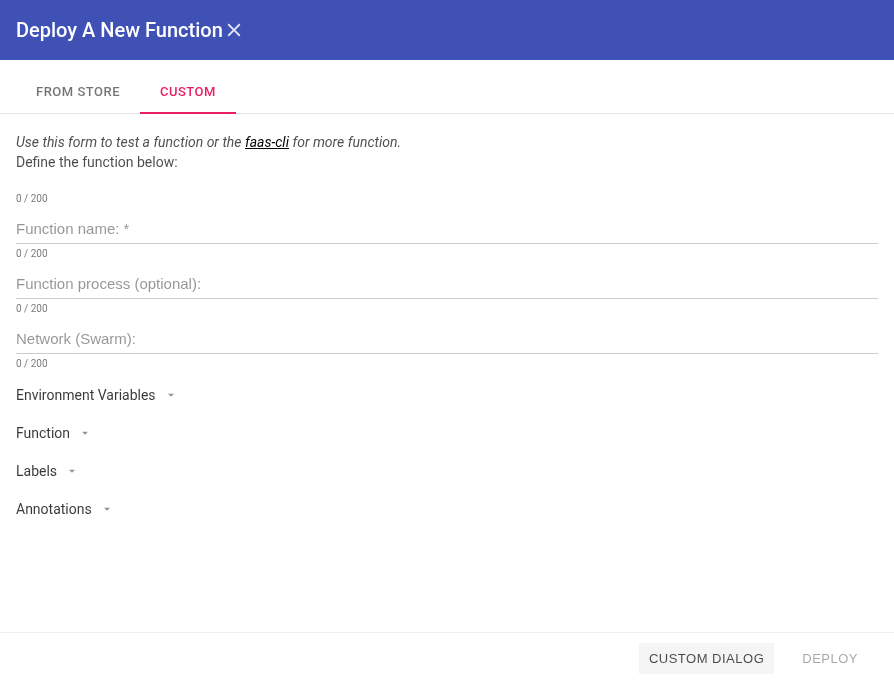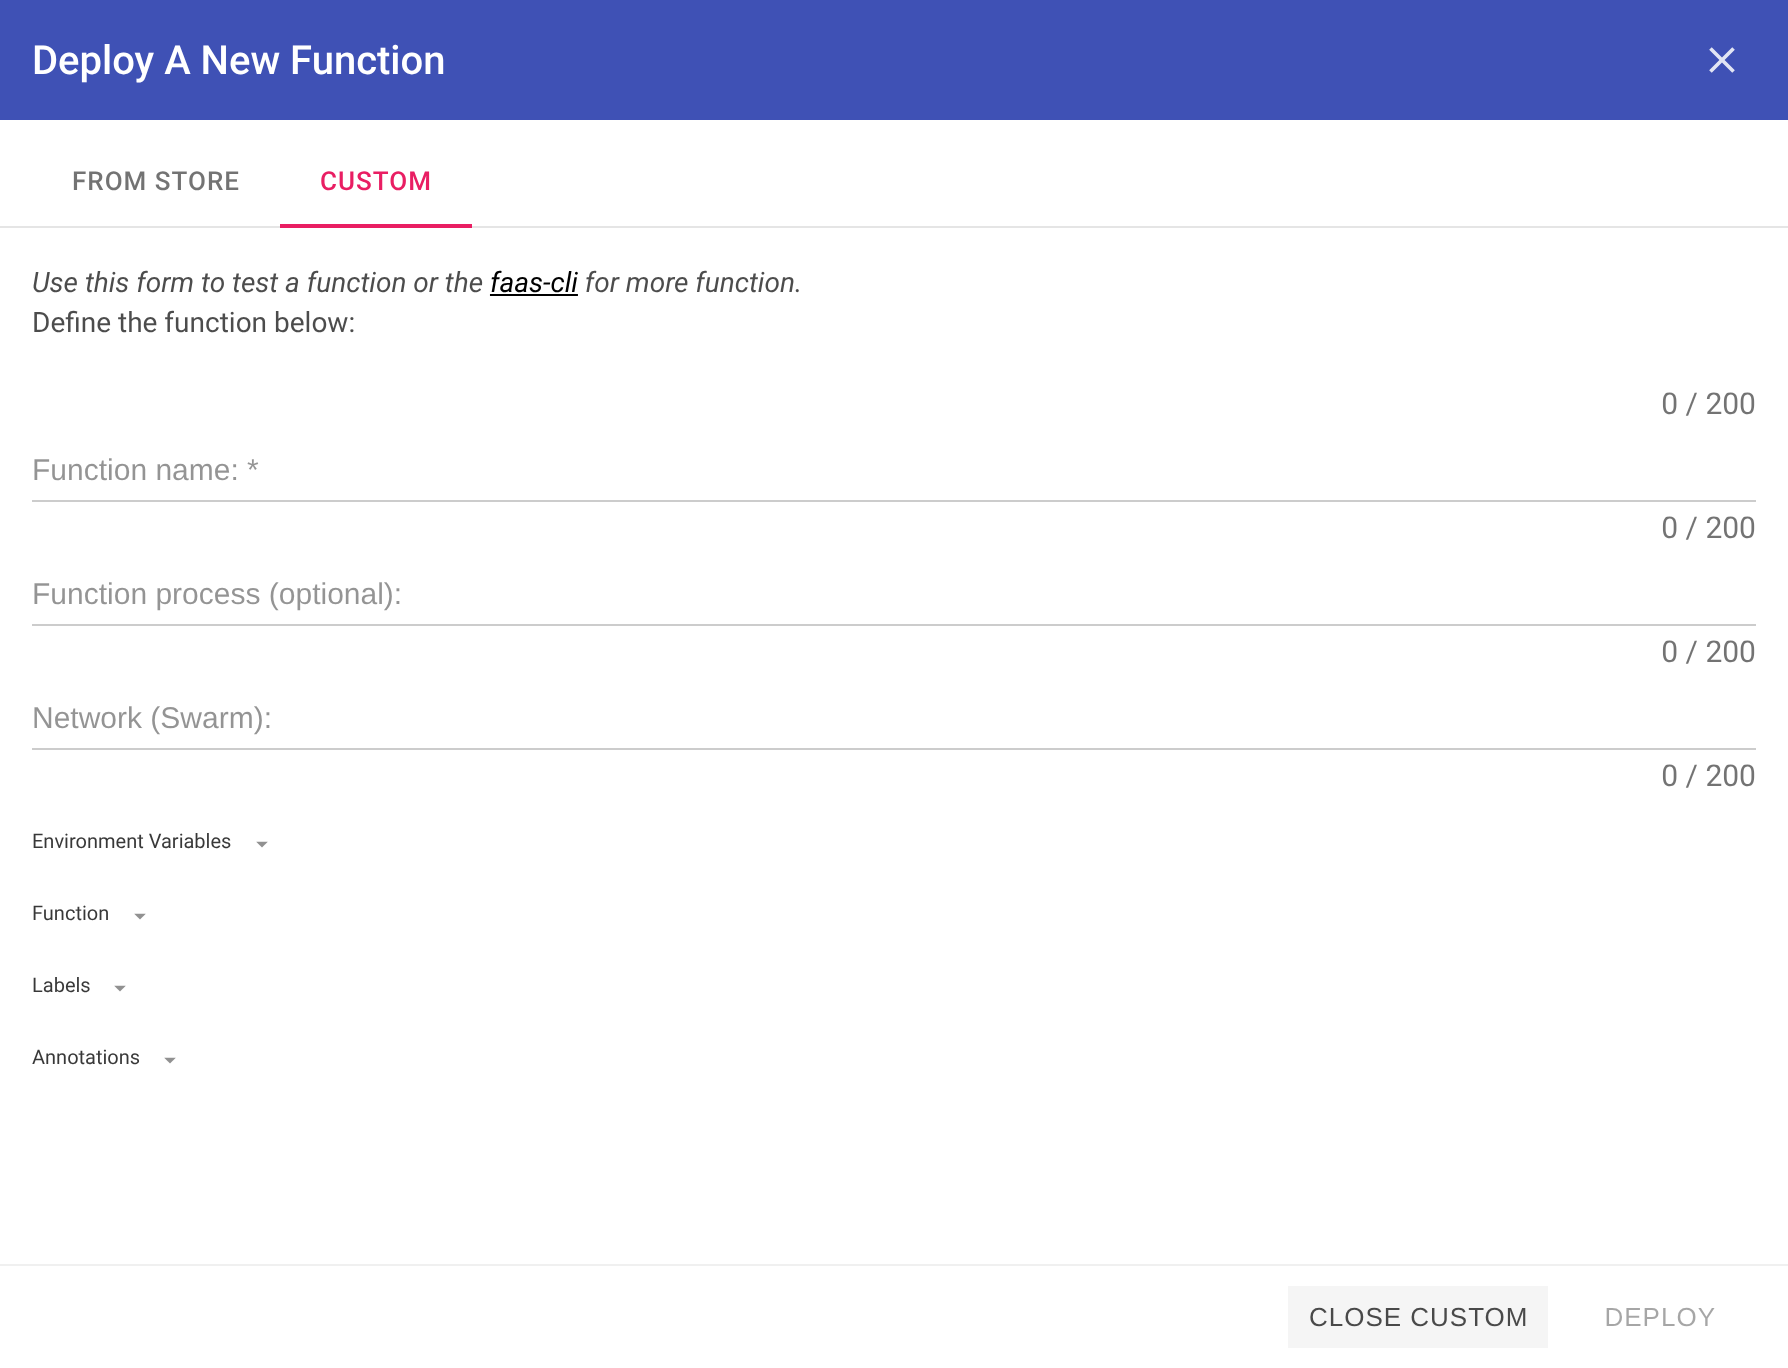--- a/index.html
+++ b/index.html
@@ -11,21 +11,21 @@
       overflow: hidden;
       position: relative;
       color: rgba(0,0,0,0.87);
     }
     .header {
       background: #3f51b5;
       color: #fff;
       height: 60px;
       display: flex;
       align-items: center;
-      justify-content: space-between;
+      justify-content: flex-start;
       padding: 0 22px 0 16px;
     }
     .header-title {
       font-size: 20px;
       font-weight: 500;
     }
     .close-icon {
       width: 22px;
       height: 22px;
       cursor: pointer;
@@ -90,32 +90,31 @@
       border-bottom: 1px solid rgba(0,0,0,0.20);
       padding: 6px 0;
       font-size: 15px;
       outline: none;
       background: transparent;
     }
     .field input::placeholder {
       color: rgba(0,0,0,0.42);
     }
     .char-count {
-      text-align: right;
-      font-size: 15px;
+      font-size: 10px;
       color: rgba(0,0,0,0.55);
       margin-top: 4px;
       margin-bottom: 10px;
     }
 
     .expander {
       display: flex;
       align-items: center;
       gap: 8px;
-      font-size: 10px;
+      font-size: 14px;
       color: rgba(0,0,0,0.78);
       cursor: pointer;
       padding: 8px 0;
       margin-bottom: 6px;
     }
     .chevron {
       width: 14px;
       height: 14px;
       opacity: 0.55;
     }
@@ -230,15 +229,15 @@
         <svg viewBox="0 0 24 24">
             <path d="M7 10l5 5 5-5z"></path>
           </svg>
       </span>
     </div>
 
   </div>
 </div>
 
 <div class="footer">
-  <button class="footer-btn close">CLOSE CUSTOM</button>
+  <button class="footer-btn close">CUSTOM DIALOG</button>
   <button class="footer-btn deploy">DEPLOY</button>
 </div>
 
 </body></html>

